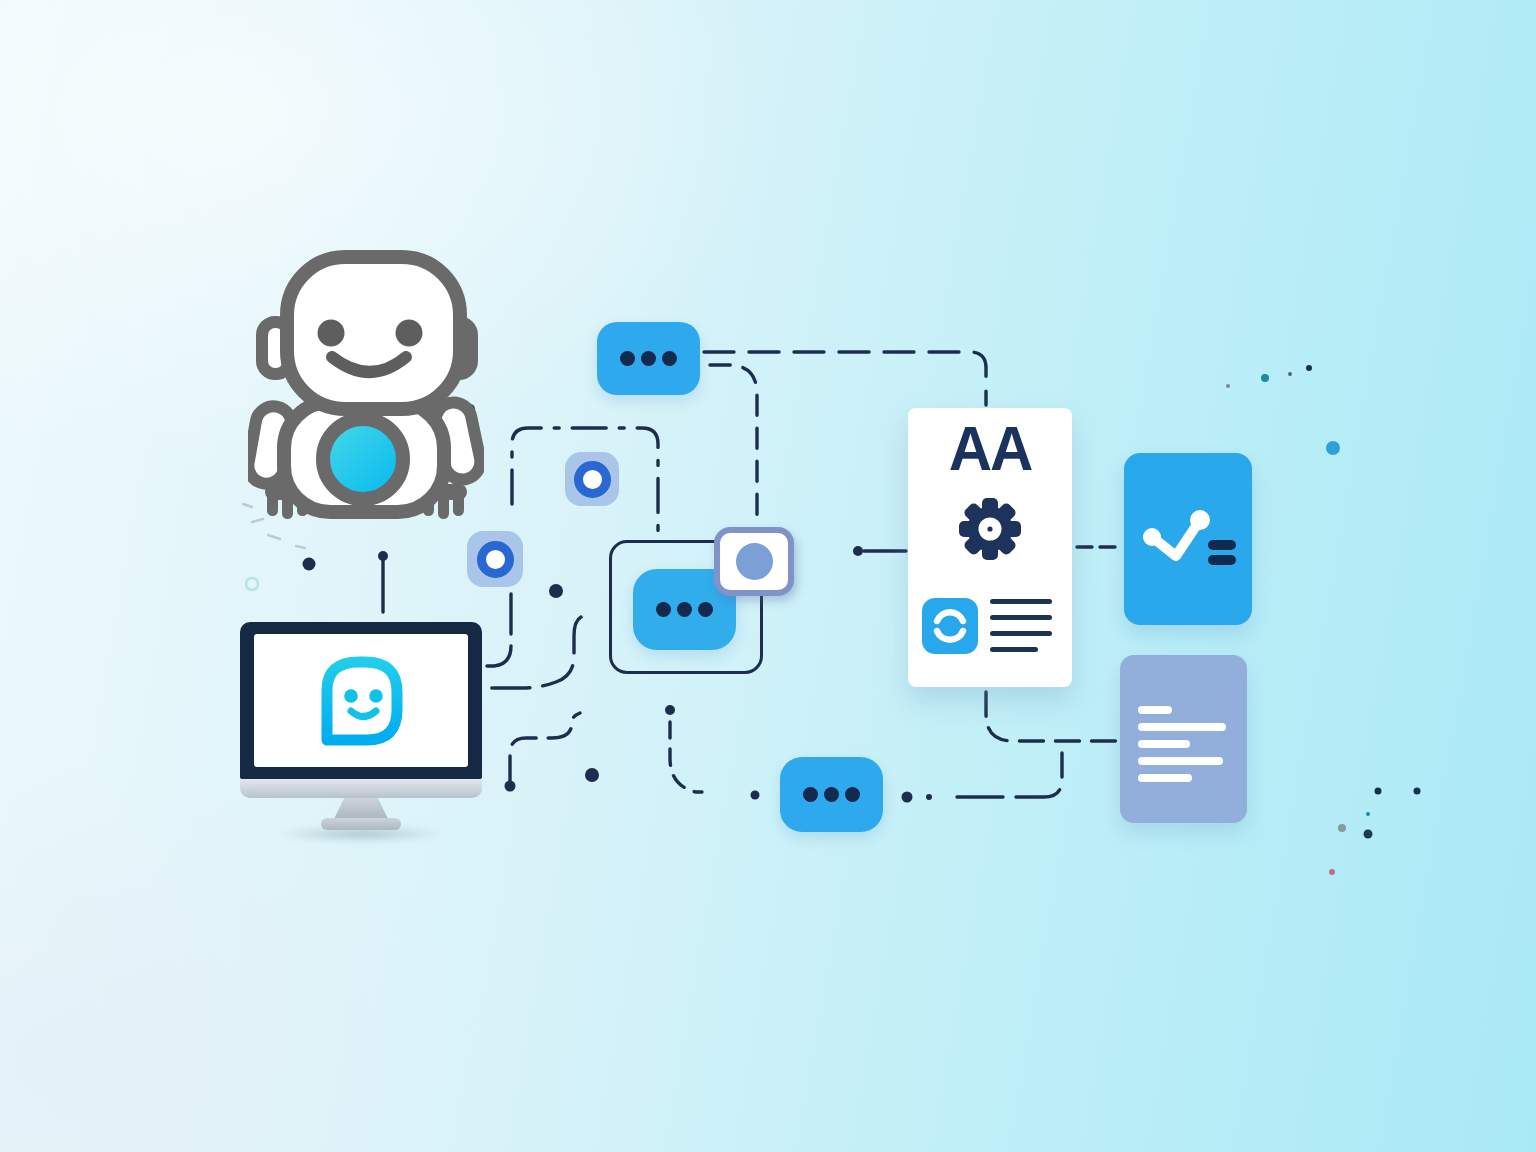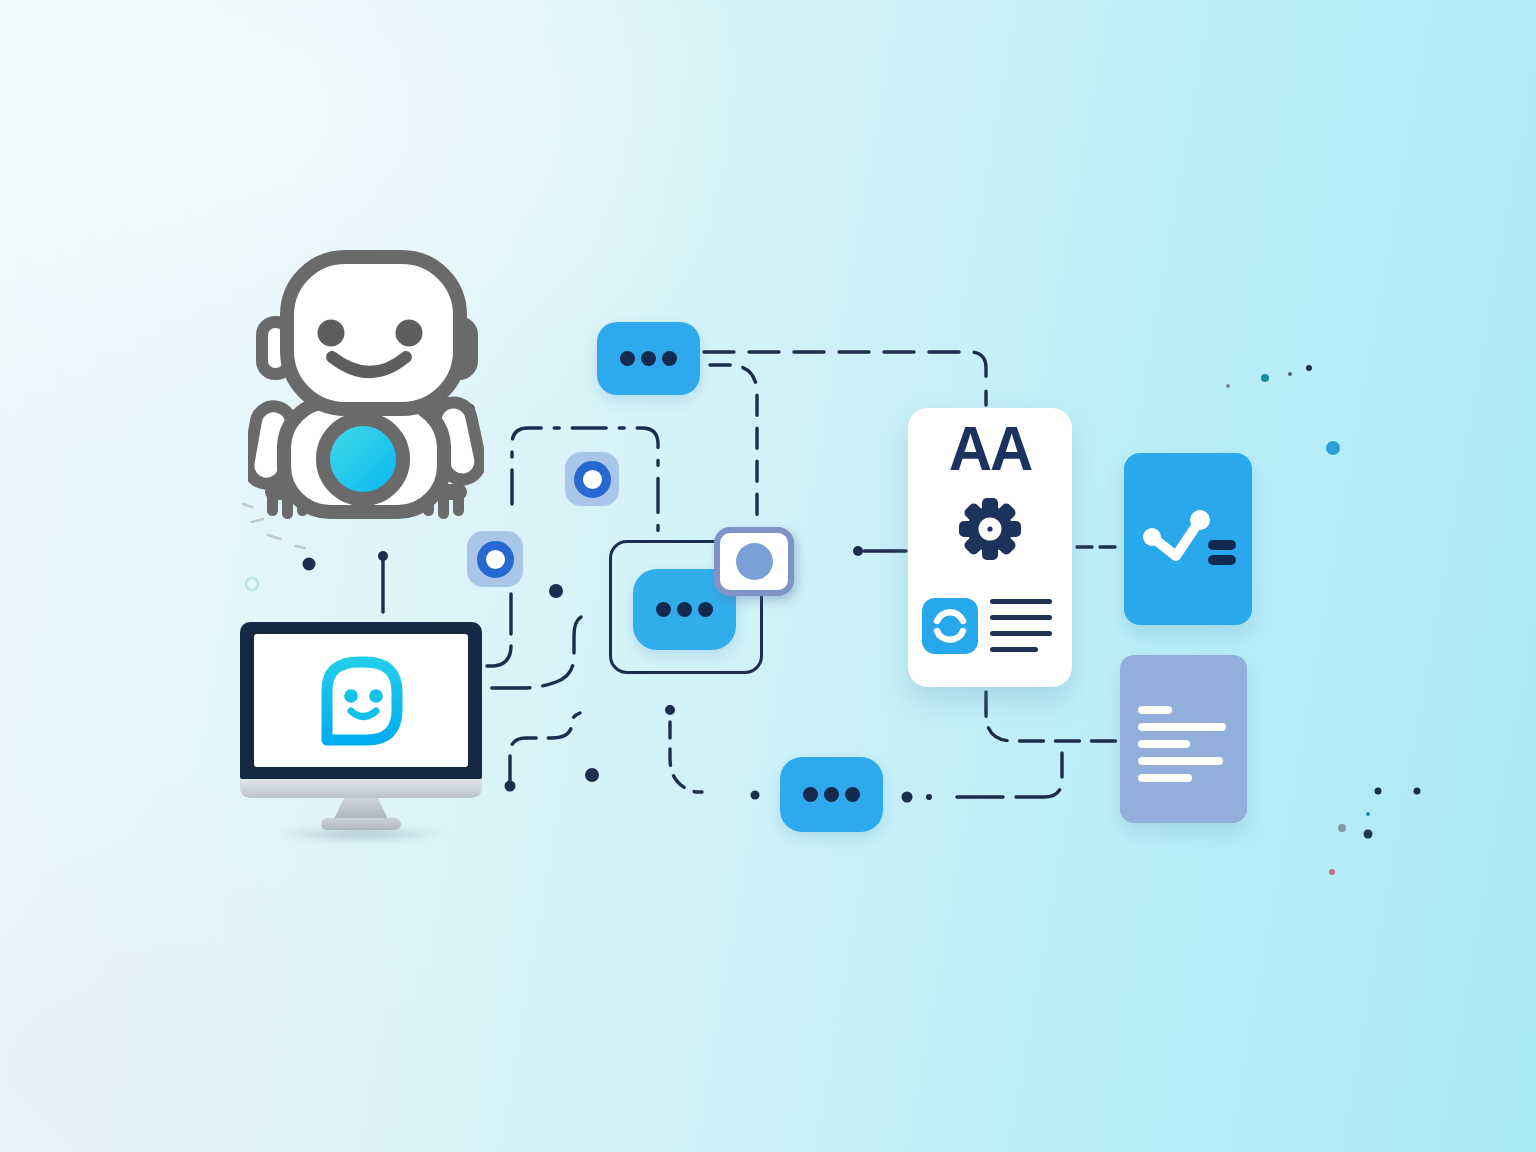--- a/index.html
+++ b/index.html
@@ -16,21 +16,21 @@
   
   .ringtile{position:absolute;background:#a9c6ea;border-radius:16px;display:flex;align-items:center;justify-content:center;}
   .ringtile .ring{width:19px;height:19px;border:9px solid #2968d2;border-radius:50%;background:#fff;}
   
   .camtile{position:absolute;left:714px;top:527px;width:68px;height:57px;background:#fff;border:6px solid #8093c8;
     border-radius:16px;display:flex;align-items:center;justify-content:center;box-shadow:3px 5px 10px rgba(90,110,160,.35);}
   .camtile .circ{width:37px;height:37px;border-radius:50%;background:#7ba0d6;}
   
   .outlinebox{position:absolute;left:609px;top:540px;width:148px;height:128px;border:3.5px solid #1d2d4d;border-radius:18px;}
   
-  .doccard{position:absolute;left:908px;top:408px;width:164px;height:279px;background:#fff;border-radius:20px;
+  .doccard{position:absolute;left:908px;top:408px;width:164px;height:279px;background:#fff;border-radius:8px;
     box-shadow:0 14px 28px rgba(110,160,190,.30);}
   .doccard .heading{position:absolute;top:6px;left:0;width:100%;text-align:center;font-size:60px;font-weight:700;
     letter-spacing:-2px;color:#19335e;transform:scaleY(1.05);}
   .doccard .gearwrap{position:absolute;left:49px;top:88px;}
   .doccard .synctile{position:absolute;left:14px;top:190px;width:56px;height:56px;border-radius:13px;background:#27a7ec;
     display:flex;align-items:center;justify-content:center;}
   .doccard .doclines{position:absolute;left:82px;top:191px;display:flex;flex-direction:column;gap:11px;}
   .doccard .doclines div{height:5px;border-radius:2.5px;background:#1d3356;}
   
   .bluecard{position:absolute;left:1124px;top:453px;width:128px;height:172px;border-radius:16px;background:#29a8ec;

